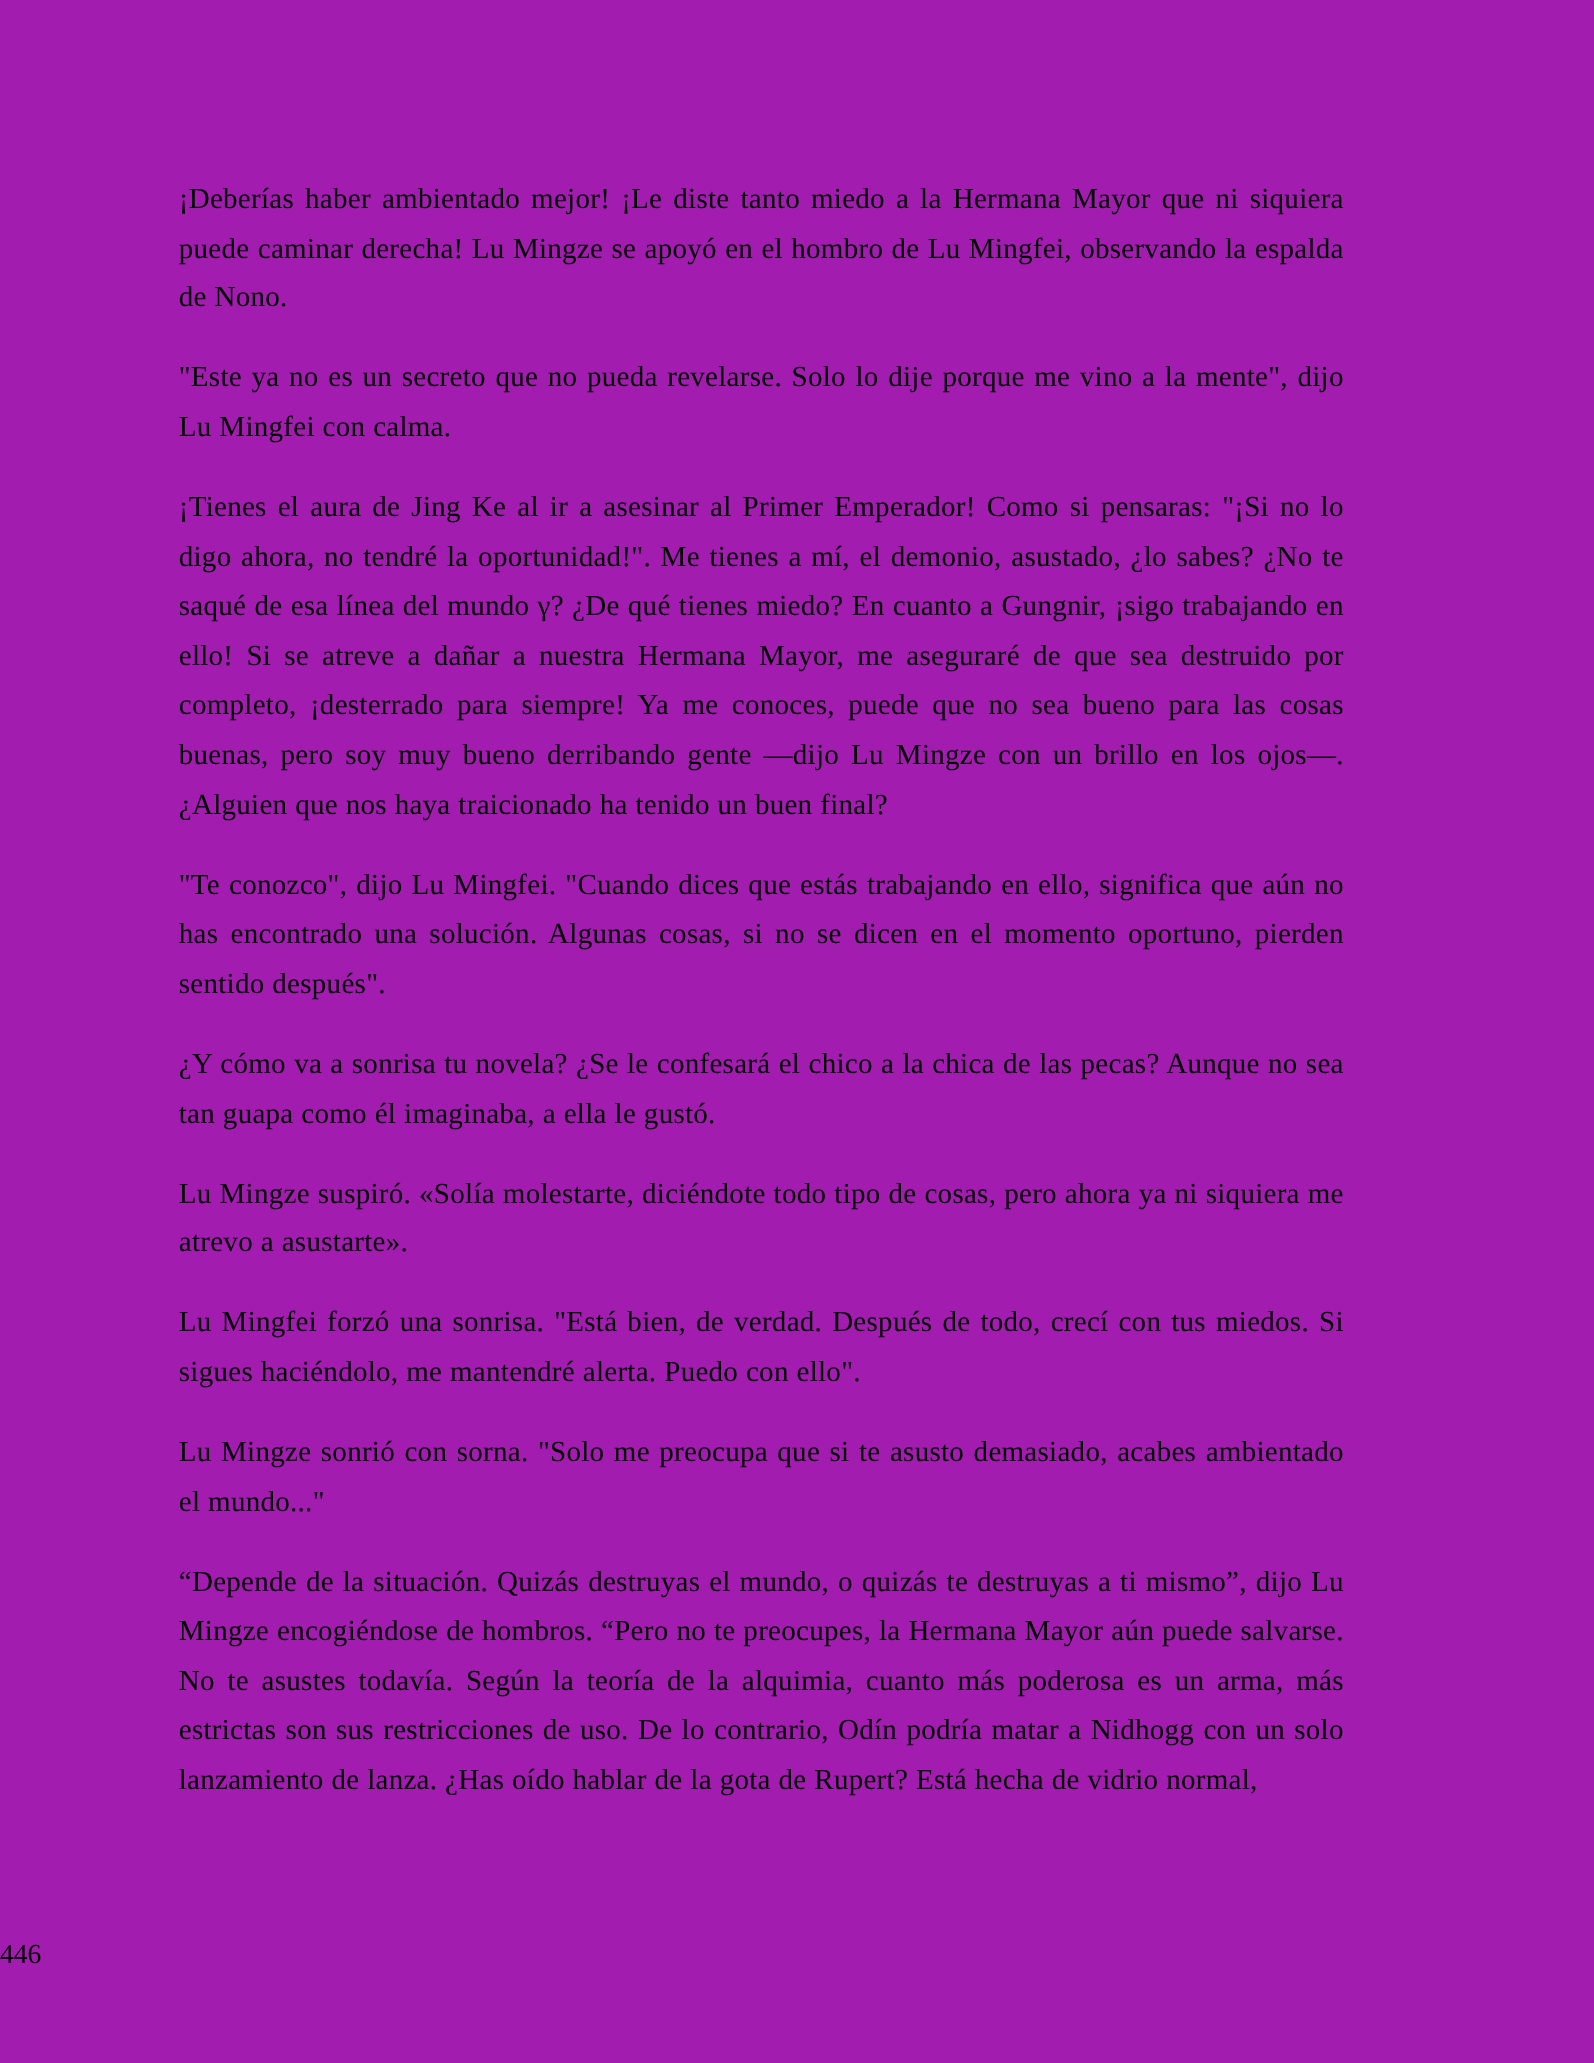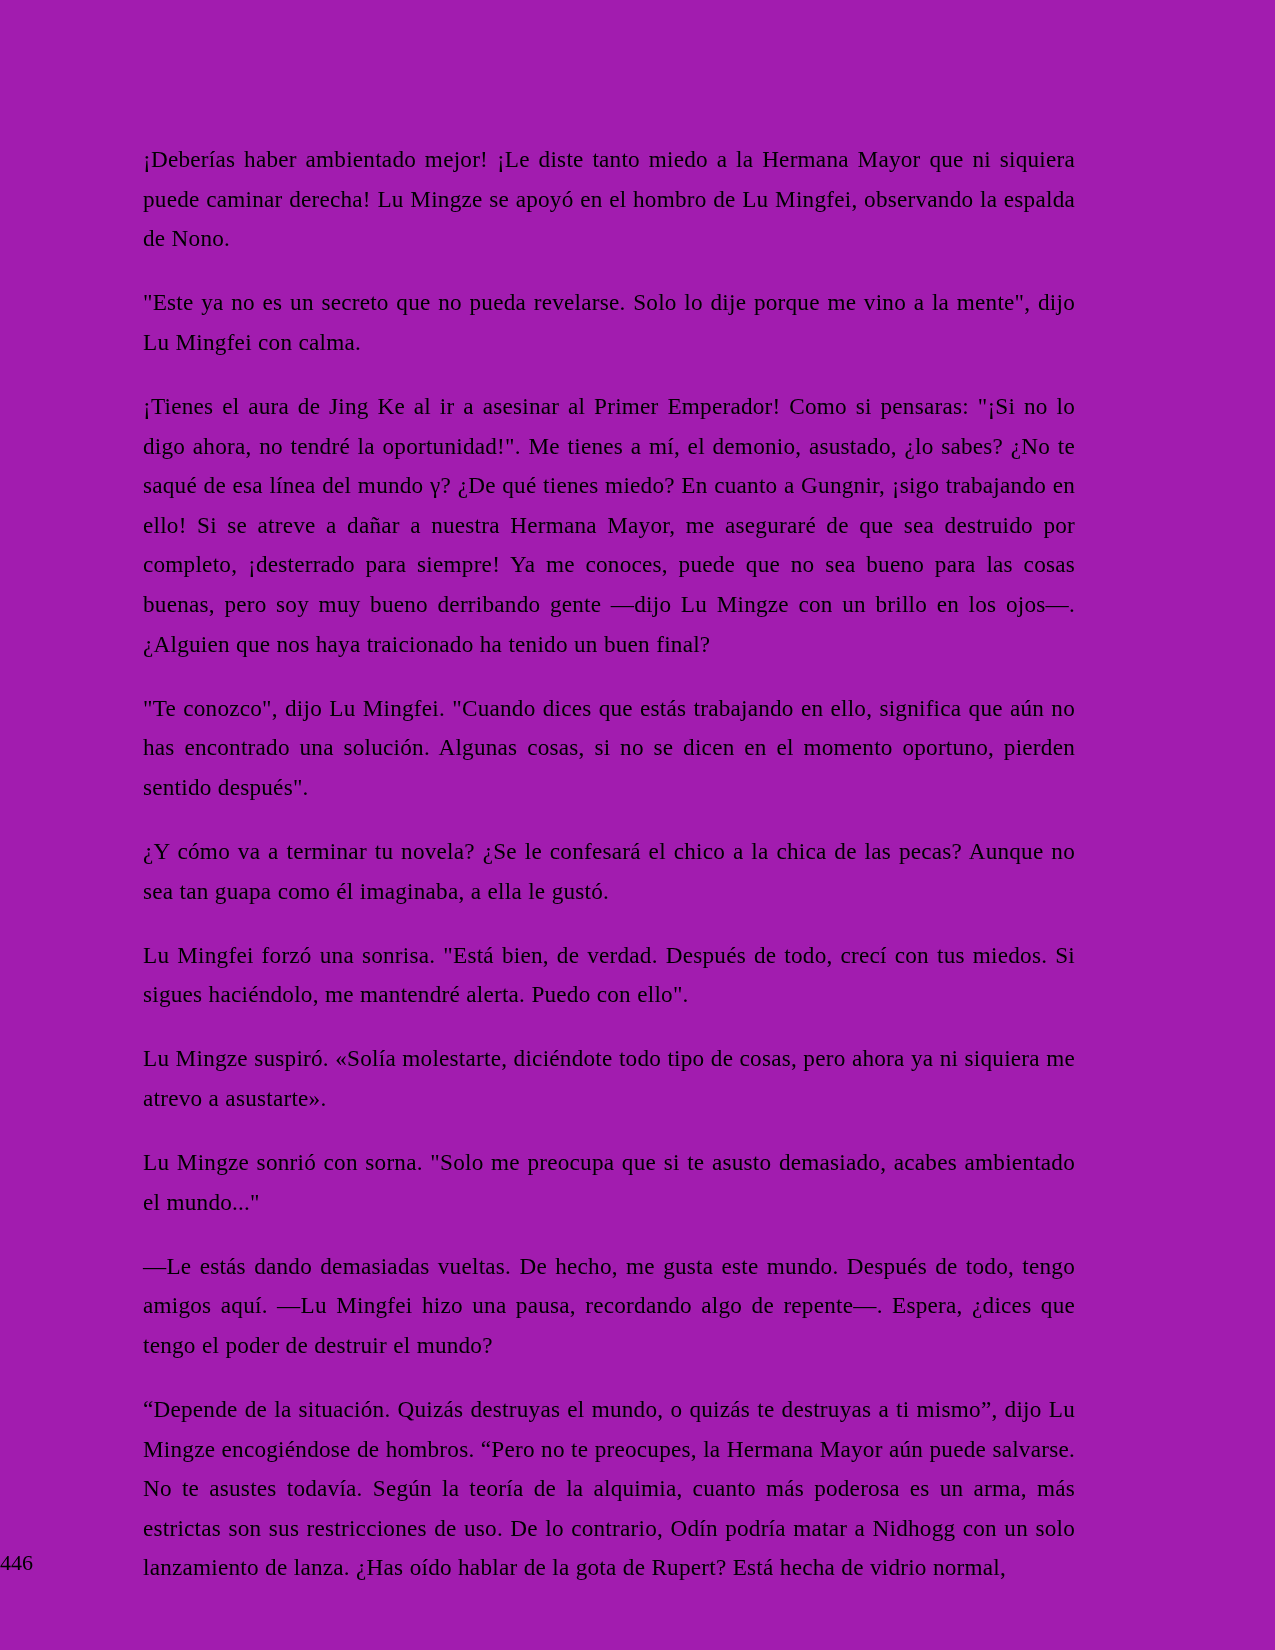--- a/index.html
+++ b/index.html
@@ -67,23 +67,22 @@
 </head>
 <body>
 
 <div class="page">
 
   <div class="text-block">
     <p class="para">¡Deberías haber ambientado mejor! ¡Le diste tanto miedo a la Hermana Mayor que ni siquiera puede caminar derecha! Lu Mingze se apoyó en el hombro de Lu Mingfei, observando la espalda de Nono.</p>
     <p class="para">"Este ya no es un secreto que no pueda revelarse. Solo lo dije porque me vino a la mente", dijo Lu Mingfei con calma.</p>
     <p class="para">¡Tienes el aura de Jing Ke al ir a asesinar al Primer Emperador! Como si pensaras: "¡Si no lo digo ahora, no tendré la oportunidad!". Me tienes a mí, el demonio, asustado, ¿lo sabes? ¿No te saqué de esa línea del mundo γ? ¿De qué tienes miedo? En cuanto a Gungnir, ¡sigo trabajando en ello! Si se atreve a dañar a nuestra Hermana Mayor, me aseguraré de que sea destruido por completo, ¡desterrado para siempre! Ya me conoces, puede que no sea bueno para las cosas buenas, pero soy muy bueno derribando gente —dijo Lu Mingze con un brillo en los ojos—. ¿Alguien que nos haya traicionado ha tenido un buen final?</p>
     <p class="para">"Te conozco", dijo Lu Mingfei. "Cuando dices que estás trabajando en ello, significa que aún no has encontrado una solución. Algunas cosas, si no se dicen en el momento oportuno, pierden sentido después".</p>
-    <p class="para">¿Y cómo va a terminar tu novela? ¿Se le confesará el chico a la chica de las pecas? Aunque no sea tan guapa como él imaginaba, a ella le gustó.</p>
+    <p class="para">¿Y cómo va a sonrisa tu novela? ¿Se le confesará el chico a la chica de las pecas? Aunque no sea tan guapa como él imaginaba, a ella le gustó.</p>
+    <p class="para">Lu Mingze suspiró. «Solía molestarte, diciéndote todo tipo de cosas, pero ahora ya ni siquiera me atrevo a asustarte».</p>
     <p class="para">Lu Mingfei forzó una sonrisa. "Está bien, de verdad. Después de todo, crecí con tus miedos. Si sigues haciéndolo, me mantendré alerta. Puedo con ello".</p>
-    <p class="para">Lu Mingze suspiró. «Solía molestarte, diciéndote todo tipo de cosas, pero ahora ya ni siquiera me atrevo a asustarte».</p>
     <p class="para">Lu Mingze sonrió con sorna. "Solo me preocupa que si te asusto demasiado, acabes ambientado el mundo..."</p>
-    <p class="para">—Le estás dando demasiadas vueltas. De hecho, me gusta este mundo. Después de todo, tengo amigos aquí. —Lu Mingfei hizo una pausa, recordando algo de repente—. Espera, ¿dices que tengo el poder de destruir el mundo?</p>
     <p class="para">“Depende de la situación. Quizás destruyas el mundo, o quizás te destruyas a ti mismo”, dijo Lu Mingze encogiéndose de hombros. “Pero no te preocupes, la Hermana Mayor aún puede salvarse. No te asustes todavía. Según la teoría de la alquimia, cuanto más poderosa es un arma, más estrictas son sus restricciones de uso. De lo contrario, Odín podría matar a Nidhogg con un solo lanzamiento de lanza. ¿Has oído hablar de la gota de Rupert? Está hecha de vidrio normal,</p>
   </div>
 
   <div class="page-number">446</div>
 
 </div>
 
 </body></html>

